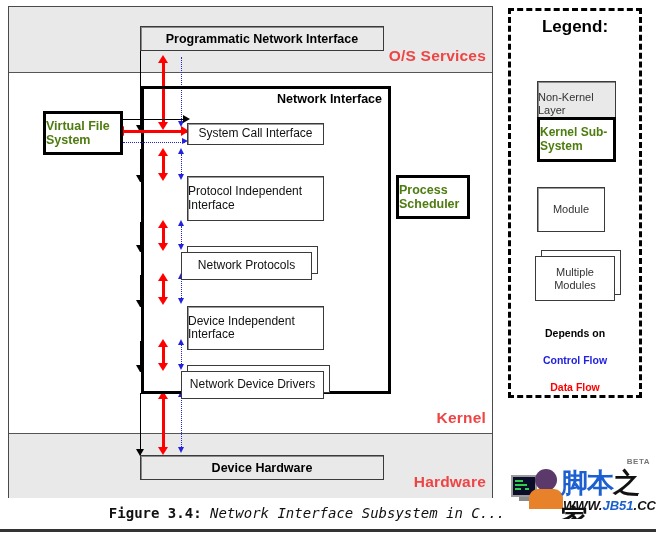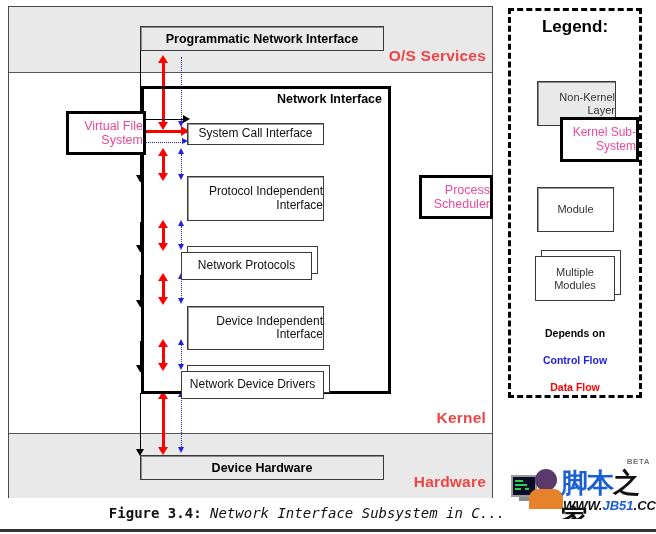--- a/index.html
+++ b/index.html
@@ -16,27 +16,27 @@
   .band{position:absolute;left:0;width:100%;box-sizing:border-box;}
   .band-os{top:0;height:66px;background:#e9e9e9;border-bottom:1px solid #555;}
   .band-kernel{top:66px;height:361px;background:#ffffff;border-bottom:1px solid #555;}
   .band-hw{top:427px;height:64px;background:#e9e9e9;}
 
   .band-label{position:absolute;right:6px;font-weight:bold;font-size:15.5px;
     color:#ef4444;letter-spacing:.2px;}
 
   
   .box{position:absolute;box-sizing:border-box;display:flex;align-items:center;
-    justify-content:center;text-align:right;line-height:1.12;}
+    justify-content:center;text-align:left;line-height:1.12;}
 
   .box-nonkernel{background:#e9e9e9;border:1px solid #3a3a3a;
      box-shadow:1px 1px 0 #8a8a8a inset;font-weight:bold;font-size:12.5px;color:#000;}
 
   .box-subsystem{background:#ffffff;border:3px solid #000;
-     font-weight:normal;font-size:12.5px;color:#ec4899;margin-left:23px;}
+     font-weight:bold;font-size:12.5px;color:#4d7c0f;}
 
   .box-module{background:#ffffff;border:1px solid #3a3a3a;
      box-shadow:1px 1px 0 #9a9a9a inset;font-size:12px;color:#111;font-weight:normal;}
 
   
   .box-multi{position:absolute;}
   .box-multi .sheet-back{position:absolute;left:6px;top:-6px;right:-0px;bottom:6px;
      background:#ffffff;border:1px solid #3a3a3a;box-sizing:border-box;}
   .box-multi .sheet-front{position:absolute;left:0;top:0;right:6px;bottom:0;
      background:#ffffff;border:1px solid #3a3a3a;box-sizing:border-box;
@@ -279,21 +279,21 @@
     <div class="legend-title">Legend:</div>
 
     <div class="box box-nonkernel" style="left:26px;top:38px;width:79px;height:45px;font-size:11px;font-weight:normal;color:#333;margin-top:32px;">
       <span>Non-Kernel Layer</span>
     </div>
 
     <div class="box box-subsystem" style="left:26px;top:106px;width:79px;height:45px;font-size:12px;">
       <span>Kernel Sub-System</span>
     </div>
 
-    <div class="box box-module" style="left:26px;top:176px;width:77px;height:45px;font-size:11px;color:#333;">
+    <div class="box box-module" style="left:26px;top:176px;width:68px;height:45px;font-size:11px;color:#333;">
       <span>Module</span>
     </div>
 
     <div class="box-multi" style="left:24px;top:245px;width:86px;height:45px;">
       <div class="sheet-back"></div>
       <div class="sheet-front" style="font-size:11px;color:#333;">
         <span>Multiple Modules</span>
       </div>
     </div>
 

